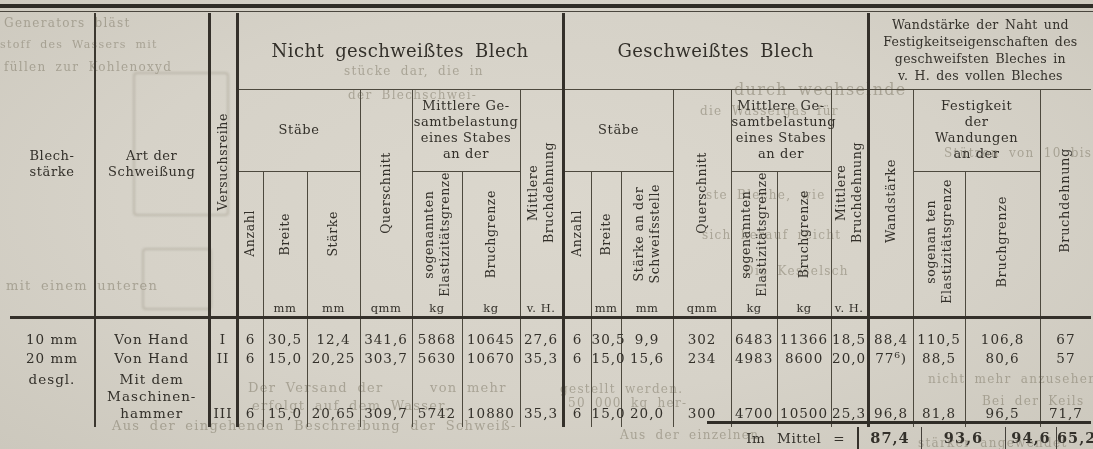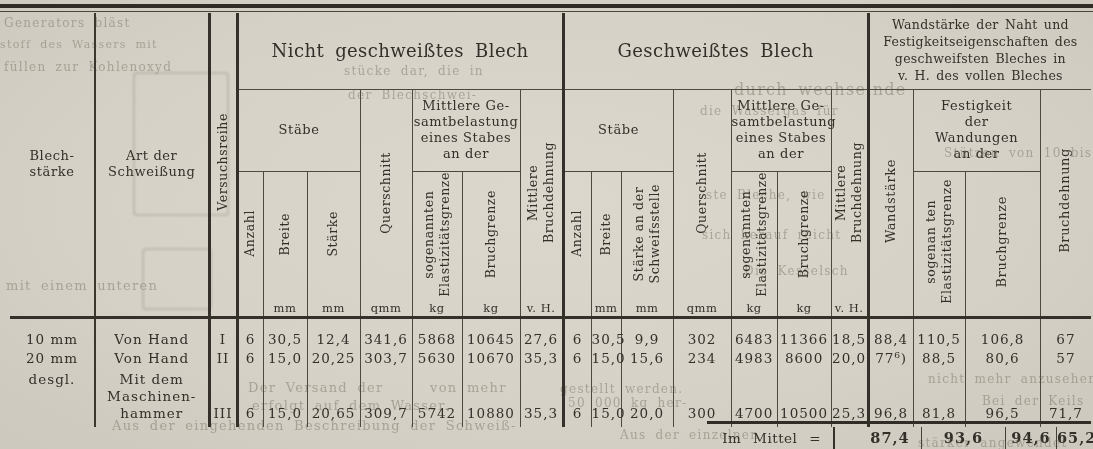--- a/index.html
+++ b/index.html
@@ -40,21 +40,21 @@
   .unit{font-size:11.5px;letter-spacing:.5px;}
   tr.r1 td{vertical-align:bottom;padding-bottom:3px;font-size:13.5px;letter-spacing:1px;}
   tr.r2 td{vertical-align:bottom;padding-bottom:1px;font-size:13.5px;letter-spacing:1px;}
   tr.r3 td{vertical-align:bottom;padding-bottom:5px;font-size:13.5px;letter-spacing:1px;}
   tr.r3 td.vtop{vertical-align:top;padding-top:3px;}
   
   #footer-rule{position:absolute;left:707px;top:421px;width:384px;height:3px;background:#302d27;}
   #footer-row{position:absolute;left:707px;top:424px;width:384px;height:27px;display:flex;align-items:center;}
   #footer-label{flex:1;text-align:right;padding-right:12px;font-size:13.5px;word-spacing:7px;letter-spacing:.5px;}
   .fval{font-weight:bold;font-size:14.5px;letter-spacing:1px;text-align:center;border-left:1px solid #44403a;height:22px;line-height:22px;}
-  .fval.fvfirst{border-left:2px solid #34302a;padding-left:24px;}
+  .fval.fvfirst{border-left:2px solid #34302a;}
   .w1{width:62px}.w2{width:83px}.w3{width:50px}.w4{width:34px}
 </style>
 </head>
 <body>
 
 <div id="stage">
 
   <div id="bleed-layer">
       <span class="bleed-frag" style="left: 4px; top: 16px; font-size: 12px; text-align: right;">Generators bläst</span>
       <span class="bleed-frag" style="left: 0; top: 38px; font-size: 11px;">stoff des Wassers mit</span>

